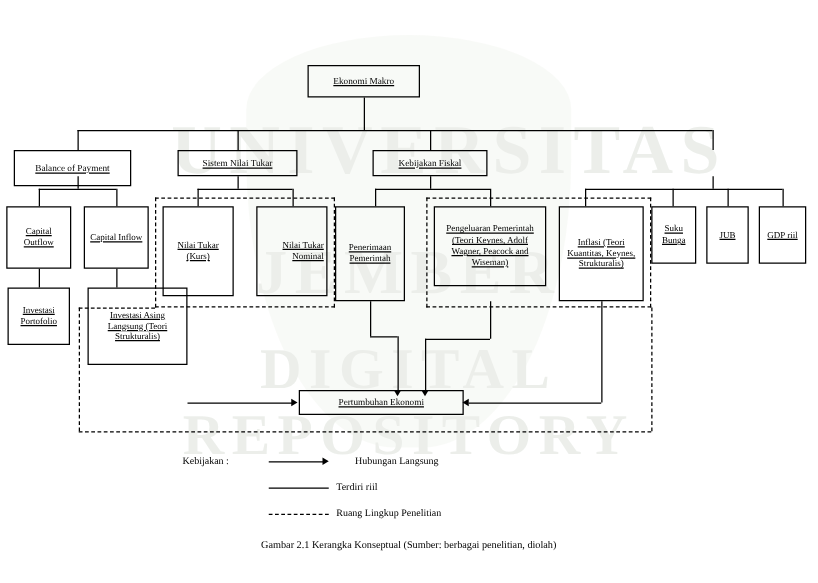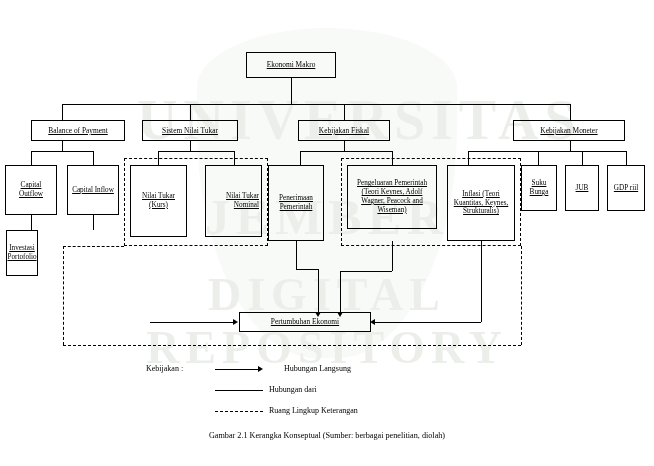--- a/index.html
+++ b/index.html
@@ -151,24 +151,23 @@
 
   <div class="ln lnv" style="left:291px; top:78px; height:26px;"></div>
 
   <div class="ln lnh" style="left:62px; top:104px; width:508px;"></div>
 
   <div class="ln lnv" style="left:62px;  top:104px; height:16px;"></div>
   <div class="ln lnv" style="left:190px; top:104px; height:16px;"></div>
   <div class="ln lnv" style="left:344px; top:104px; height:16px;"></div>
   <div class="ln lnv" style="left:570px; top:104px; height:16px;"></div>
 
-  <div class="box" style="left:31px; top:120px; width:94px; height:21px;">Balance of Payment</div>
+  <div class="box" style="left:11px; top:120px; width:94px; height:29px;">Balance of Payment</div>
   <div class="box" style="left:142px; top:120px; width:96px; height:21px;">Sistem Nilai Tukar</div>
   <div class="box" style="left:298px; top:120px; width:92px; height:21px;">Kebijakan Fiskal</div>
-  <div class="box" style="left:513px; top:120px; width:112px; height:21px;">Kebijakan Moneter</div>
 
   <div class="ln lnv" style="left:62px; top:141px; height:10px;"></div>
   <div class="ln lnh" style="left:31px; top:151px; width:62px;"></div>
   <div class="ln lnv" style="left:31px; top:151px; height:14px;"></div>
   <div class="ln lnv" style="left:93px; top:151px; height:14px;"></div>
 
   <div class="ln lnv" style="left:190px; top:141px; height:10px;"></div>
   <div class="ln lnh" style="left:158px; top:151px; width:76px;"></div>
   <div class="ln lnv" style="left:158px; top:151px; height:14px;"></div>
   <div class="ln lnv" style="left:234px; top:151px; height:14px;"></div>
@@ -196,21 +195,22 @@
 
   <div class="box sm" style="left:447px; top:165px; width:68px; height:76px;">Inflasi (Teori Kuantitas, Keynes, Strukturalis)</div>
   <div class="box sm" style="left:521px; top:165px; width:36px; height:46px;">Suku Bunga</div>
   <div class="box sm" style="left:565px; top:165px; width:34px; height:46px;">JUB</div>
   <div class="box sm" style="left:607px; top:165px; width:38px; height:46px;">GDP riil</div>
 
   <div class="ln lnv" style="left:31px; top:215px; height:15px;"></div>
 
   <div class="ln lnv" style="left:93px; top:215px; height:15px;"></div>
 
-  <div class="box sm" style="left:6px; top:230px; width:32px; height:46px;">Investasi Portofolio</div>
+  <div class="box sm" style="left:6px; top:230px; width:50px; height:46px;">Investasi Portofolio</div>
+  <div class="box sm" style="left:70px; top:230px; width:80px; height:62px;">Investasi Asing Langsung (Teori Strukturalis)</div>
 
   <div class="dashbox" style="left:124px; top:158px; width:144px; height:88px;"></div>
 
   <div class="dashbox" style="left:341px; top:158px; width:180px; height:88px;"></div>
 
   <div class="dash-h" style="left:63px; top:345px; width:458px;"></div>
   <div class="dash-v" style="left:63px; top:246px; height:99px;"></div>
   <div class="dash-h" style="left:63px; top:246px; width:61px;"></div>
   <div class="dash-v" style="left:521px; top:246px; height:99px;"></div>
 
@@ -233,20 +233,20 @@
 
   <div class="box" style="left:239px; top:312px; width:132px; height:20px;">Pertumbuhan Ekonomi</div>
 
   <div class="legend-label" style="left:146px; top:364px;">Kebijakan :</div>
 
   <div class="ln lnh" style="left:215px; top:369px; width:44px;"></div>
   <div class="arrow-r" style="left:258px; top:366px;"></div>
   <div class="legend-text" style="left:284px; top:364px;">Hubungan Langsung</div>
 
   <div class="ln lnh" style="left:215px; top:390px; width:48px;"></div>
-  <div class="legend-text" style="left:269px; top:385px;">Hubungan dari</div>
+  <div class="legend-text" style="left:269px; top:385px;">Terdiri riil</div>
 
   <div class="dash-h" style="left:215px; top:411px; width:48px;"></div>
-  <div class="legend-text" style="left:269px; top:406px;">Ruang Lingkup Keterangan</div>
+  <div class="legend-text" style="left:269px; top:406px;">Ruang Lingkup Penelitian</div>
 
   <div class="caption" style="left:0; top:431px;">Gambar 2.1 Kerangka Konseptual (Sumber: berbagai penelitian, diolah)</div>
 
 </div>
 
 </body></html>

